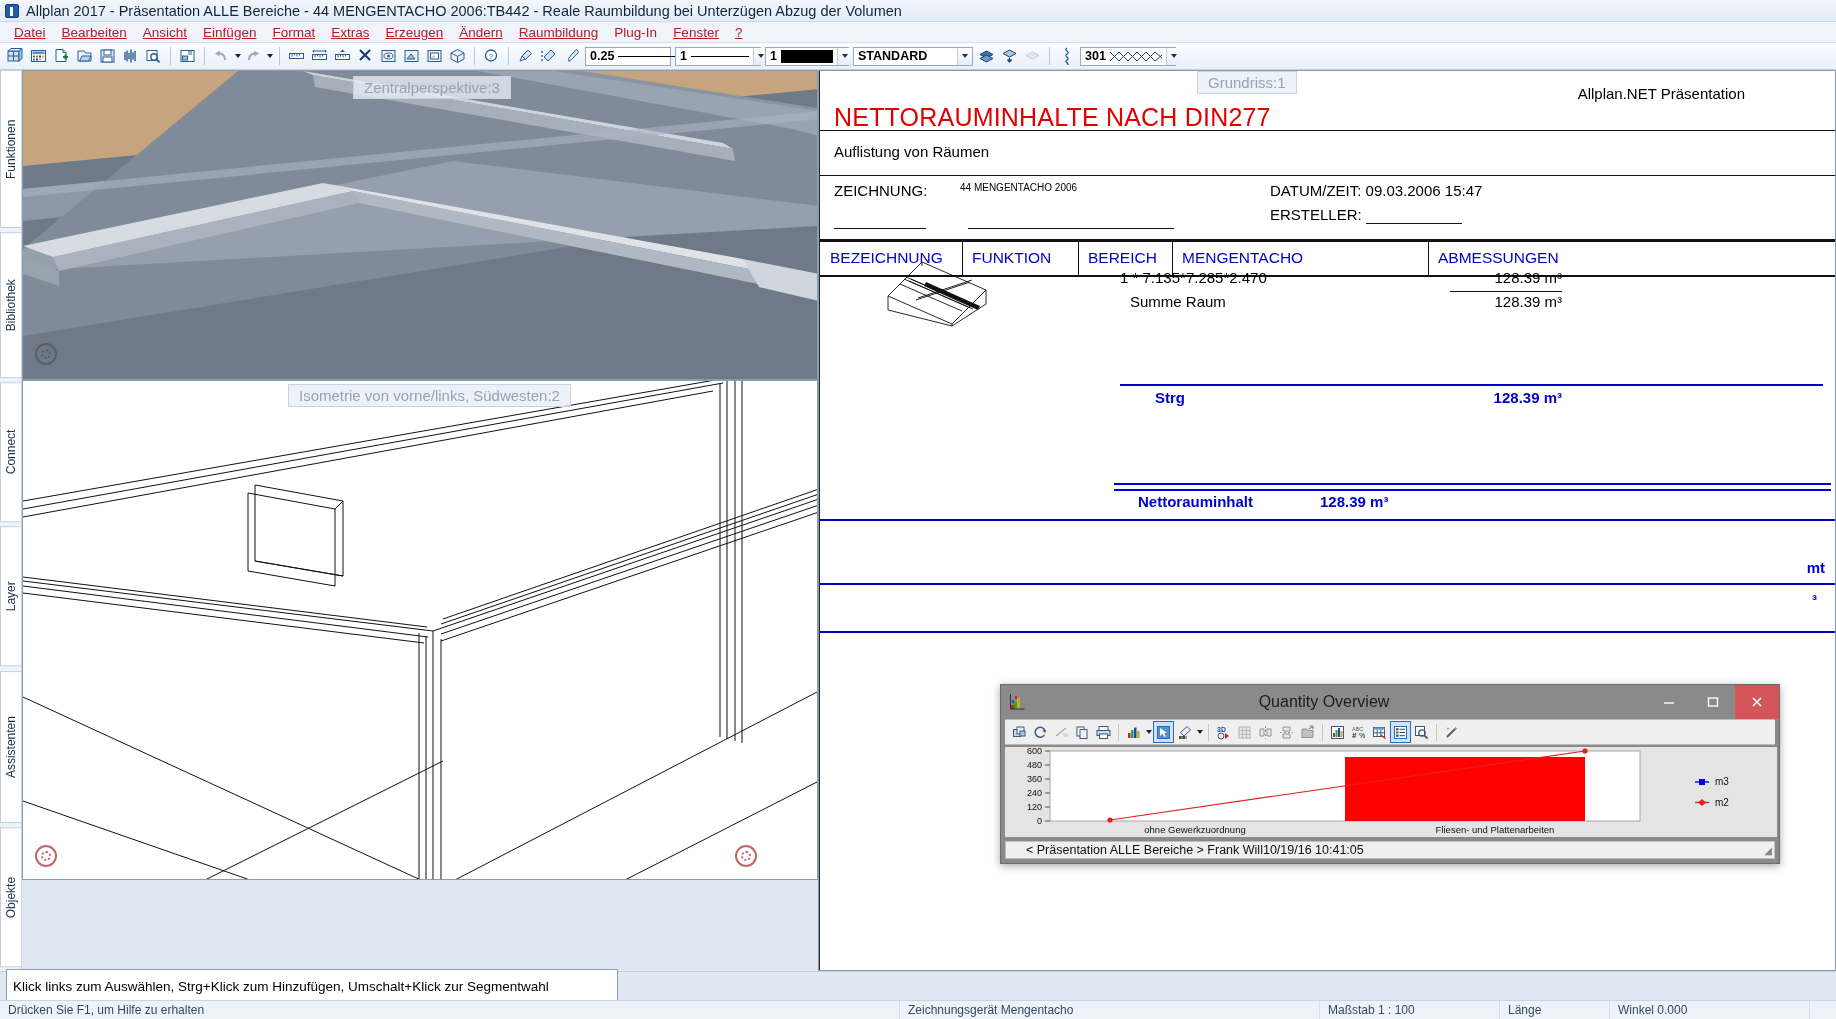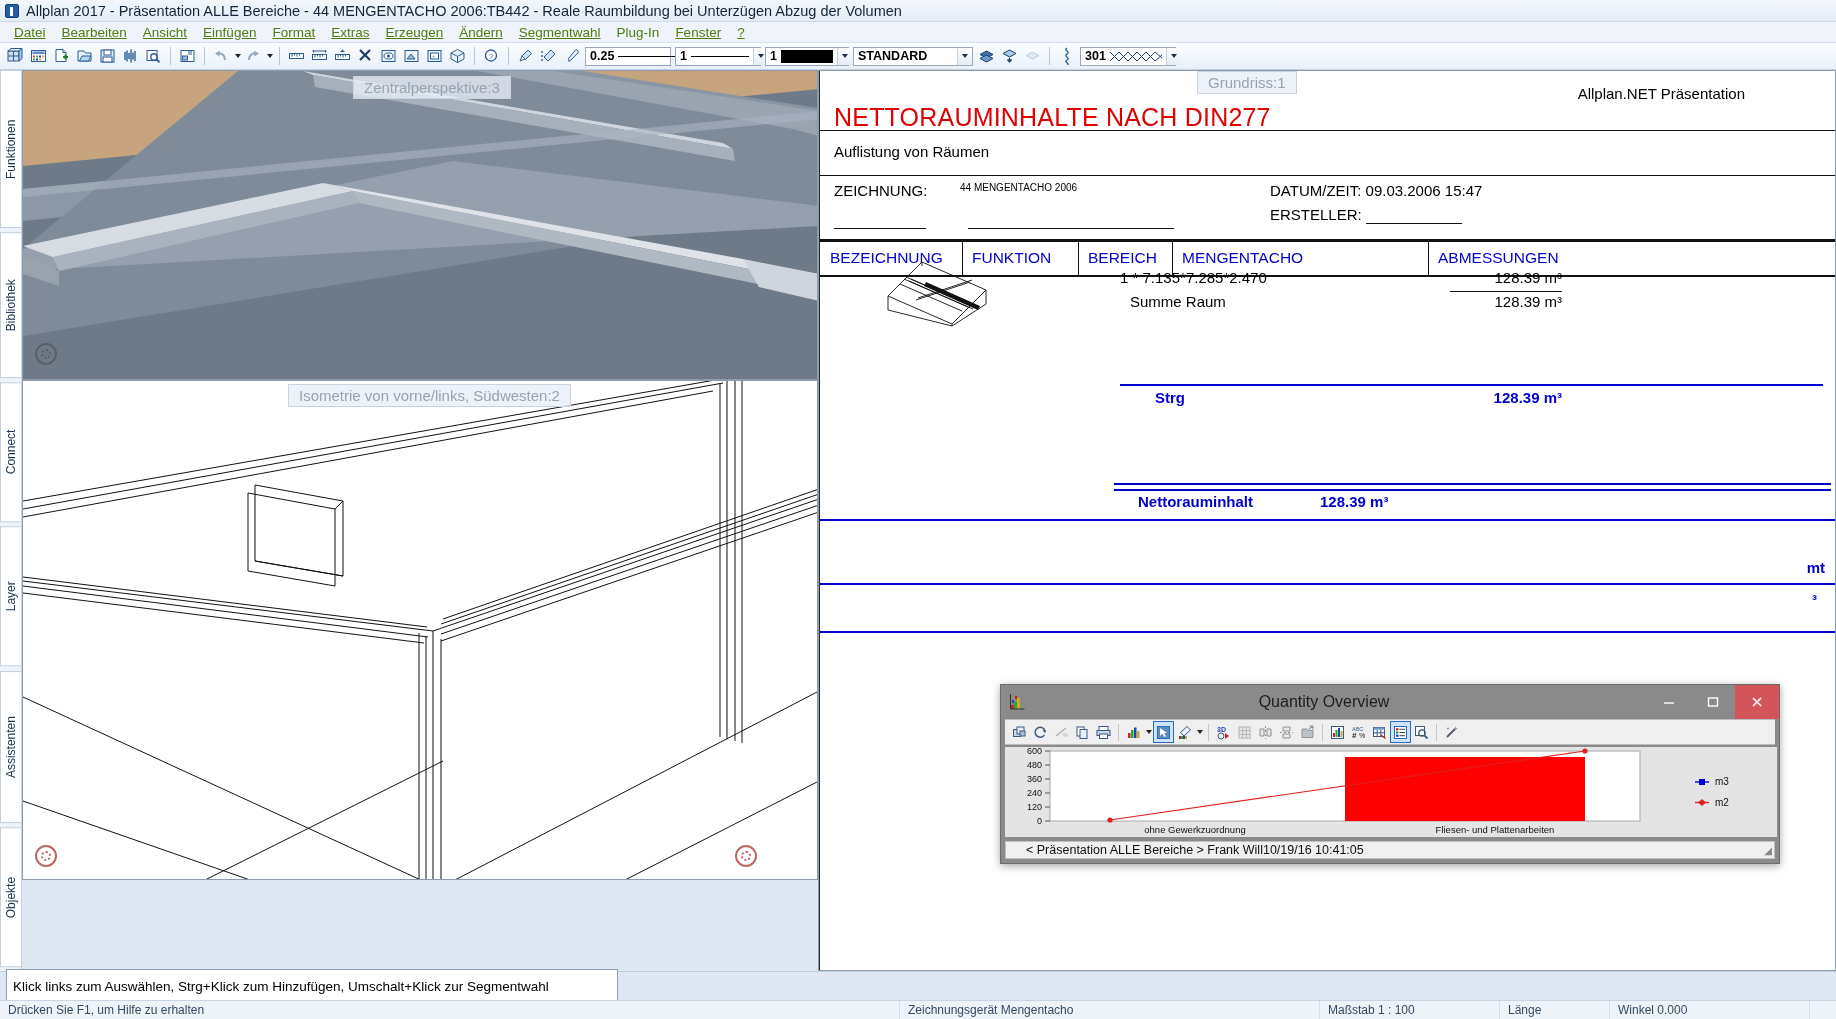--- a/index.html
+++ b/index.html
@@ -27,21 +27,21 @@
     background:#fff;
   }
   #titlebar .ttl { font-size:14.5px; color:#13253b; white-space:nowrap; }
 
   
   #menubar {
     height:21px; background:#f0f4fa; border-bottom:1px solid #d6dfeb;
     display:flex; align-items:center; padding-left:6px;
   }
   #menubar .mi {
-    padding:2px 8px; font-size:13.5px; color:#4d7c0f; white-space:nowrap; cursor:default;
+    padding:2px 8px; font-size:13.5px; color:#b91c1c; white-space:nowrap; cursor:default;
   }
   #menubar .mi u { text-decoration:underline; }
 
   
   #toolbar {
     height:27px; background:linear-gradient(#fbfdff,#e9f0f9);
     border-bottom:1px solid #c4d0e0;
     display:flex; align-items:center; padding:0 4px; gap:0px;
   }
   .tbtn {
@@ -189,21 +189,21 @@
 
 <div id="menubar">
   <div class="mi"><u>Datei</u></div>
   <div class="mi"><u>Bearbeiten</u></div>
   <div class="mi"><u>Ansicht</u></div>
   <div class="mi"><u>Einfügen</u></div>
   <div class="mi"><u>Format</u></div>
   <div class="mi"><u>Extras</u></div>
   <div class="mi"><u>Erzeugen</u></div>
   <div class="mi"><u>Ändern</u></div>
-  <div class="mi"><u>Segmentwahl</u></div>
+  <div class="mi"><u>Raumbildung</u></div>
   <div class="mi"><span>Plug-In</span></div>
   <div class="mi"><u>Fenster</u></div>
   <div class="mi"><u>?</u></div>
 </div>
 
 <div id="toolbar">
 
   <div class="tbtn">
       <svg width="17" height="16" viewBox="0 0 17 16">
         <rect x="1" y="3" width="11" height="10" fill="#cfe0f2" stroke="#2b5c93"></rect>

